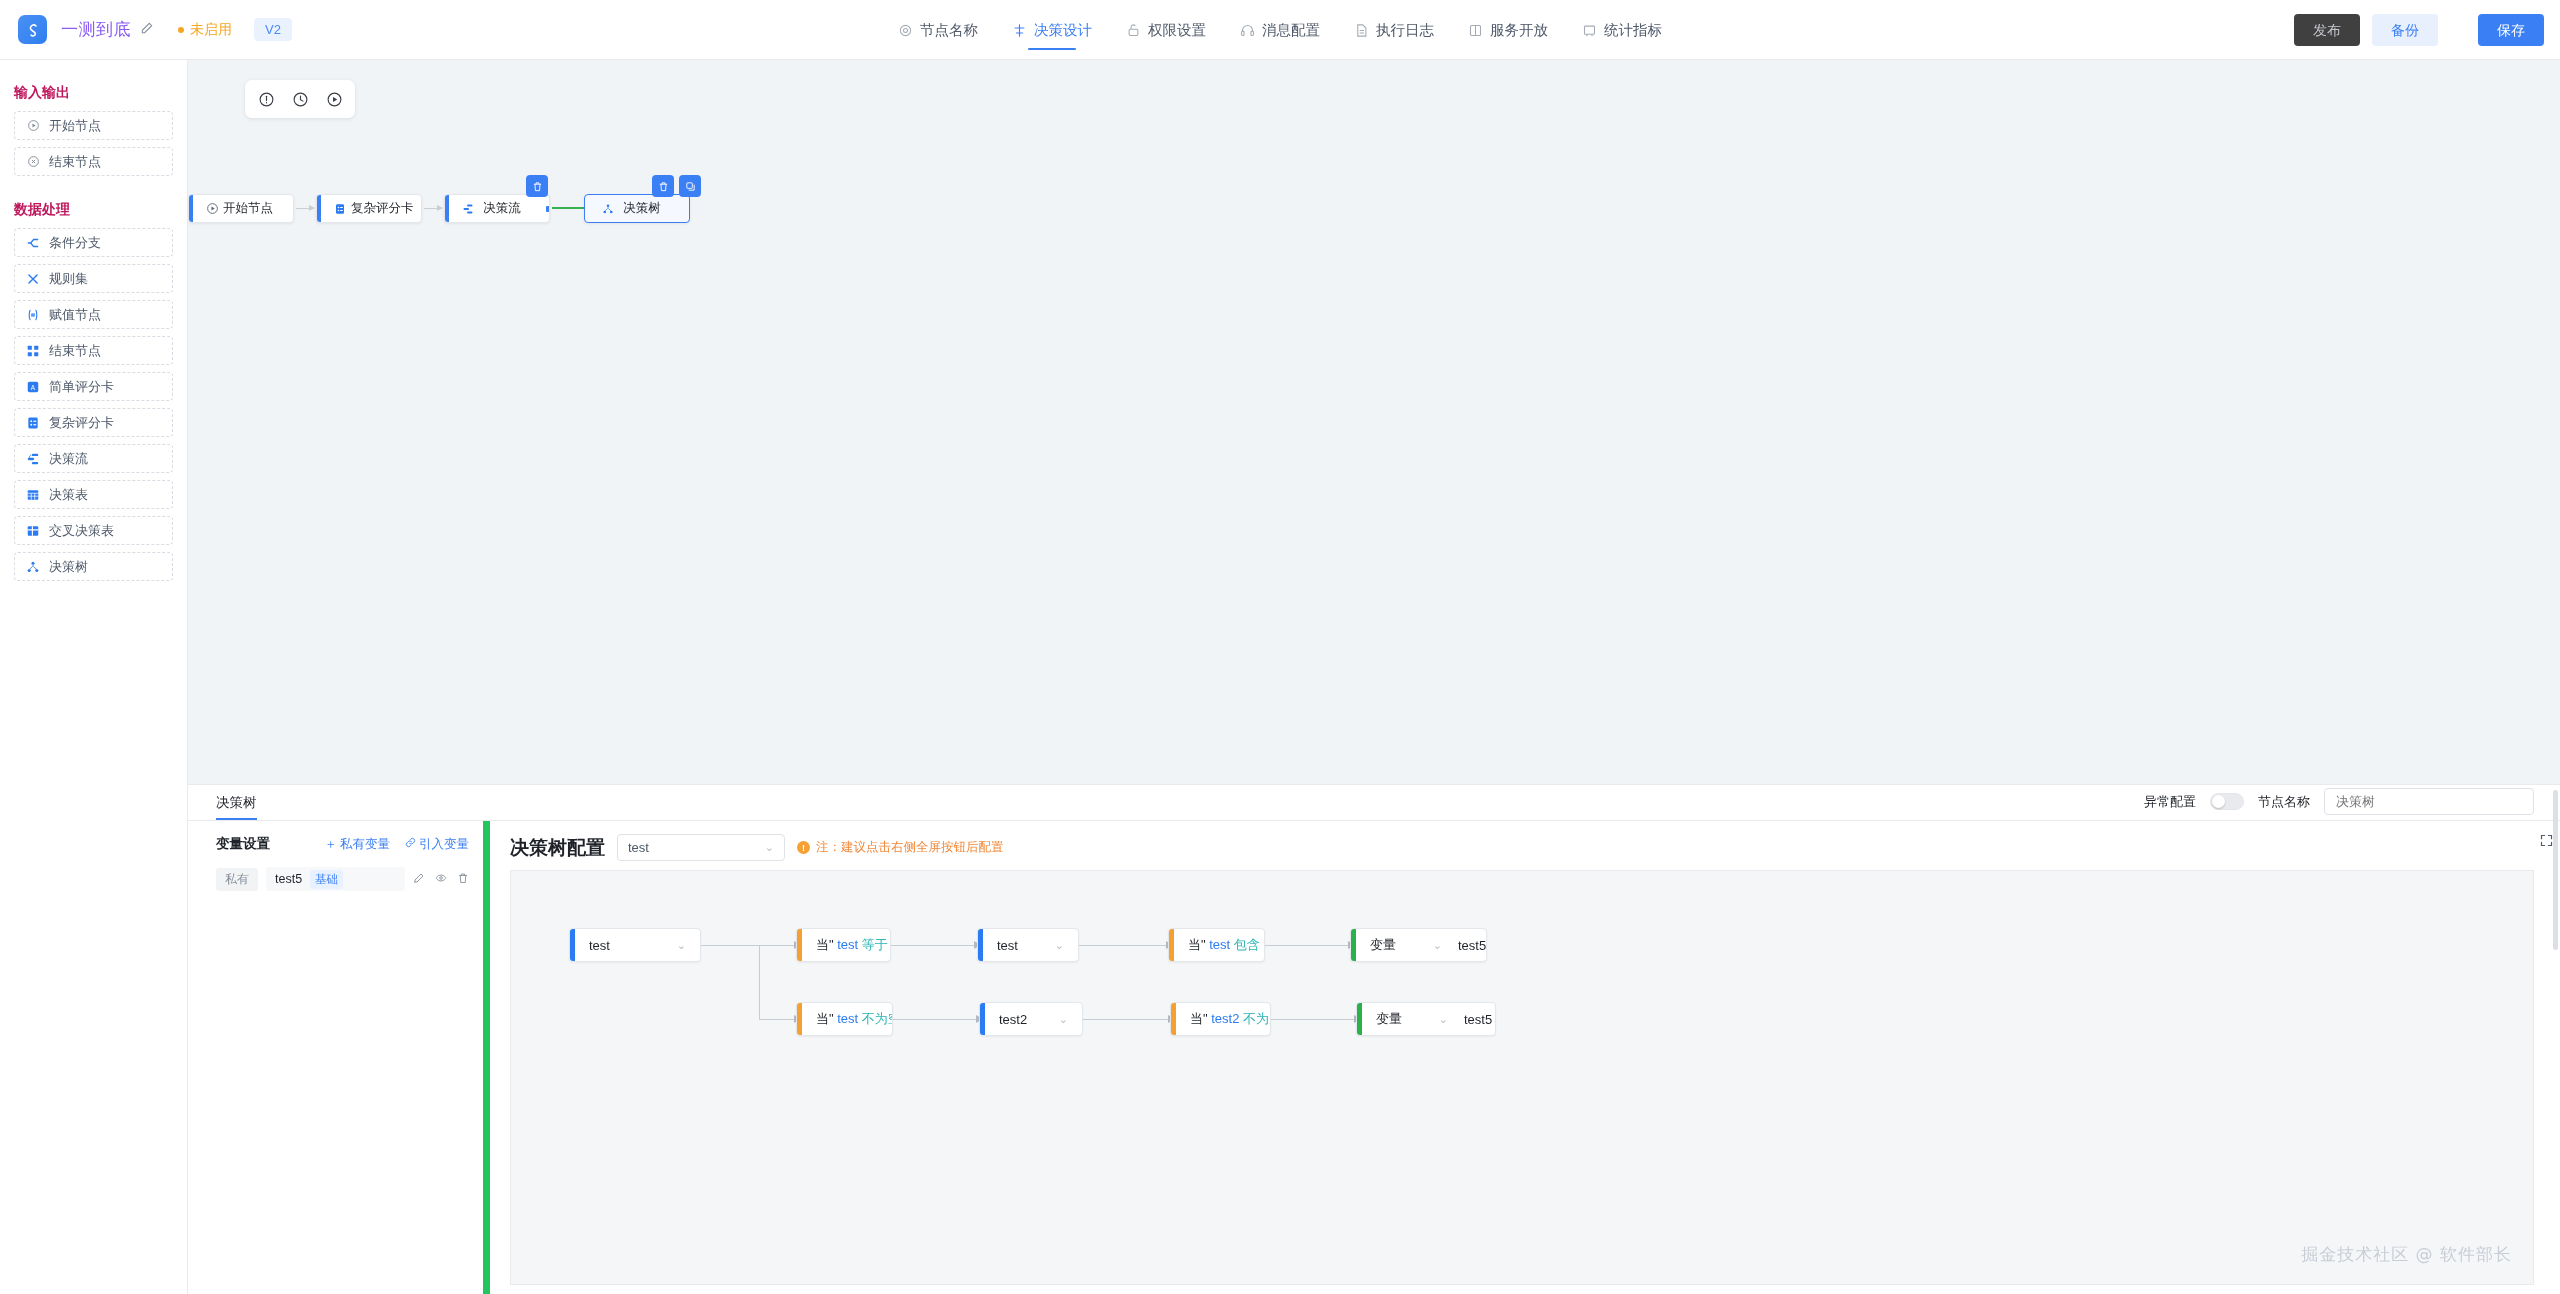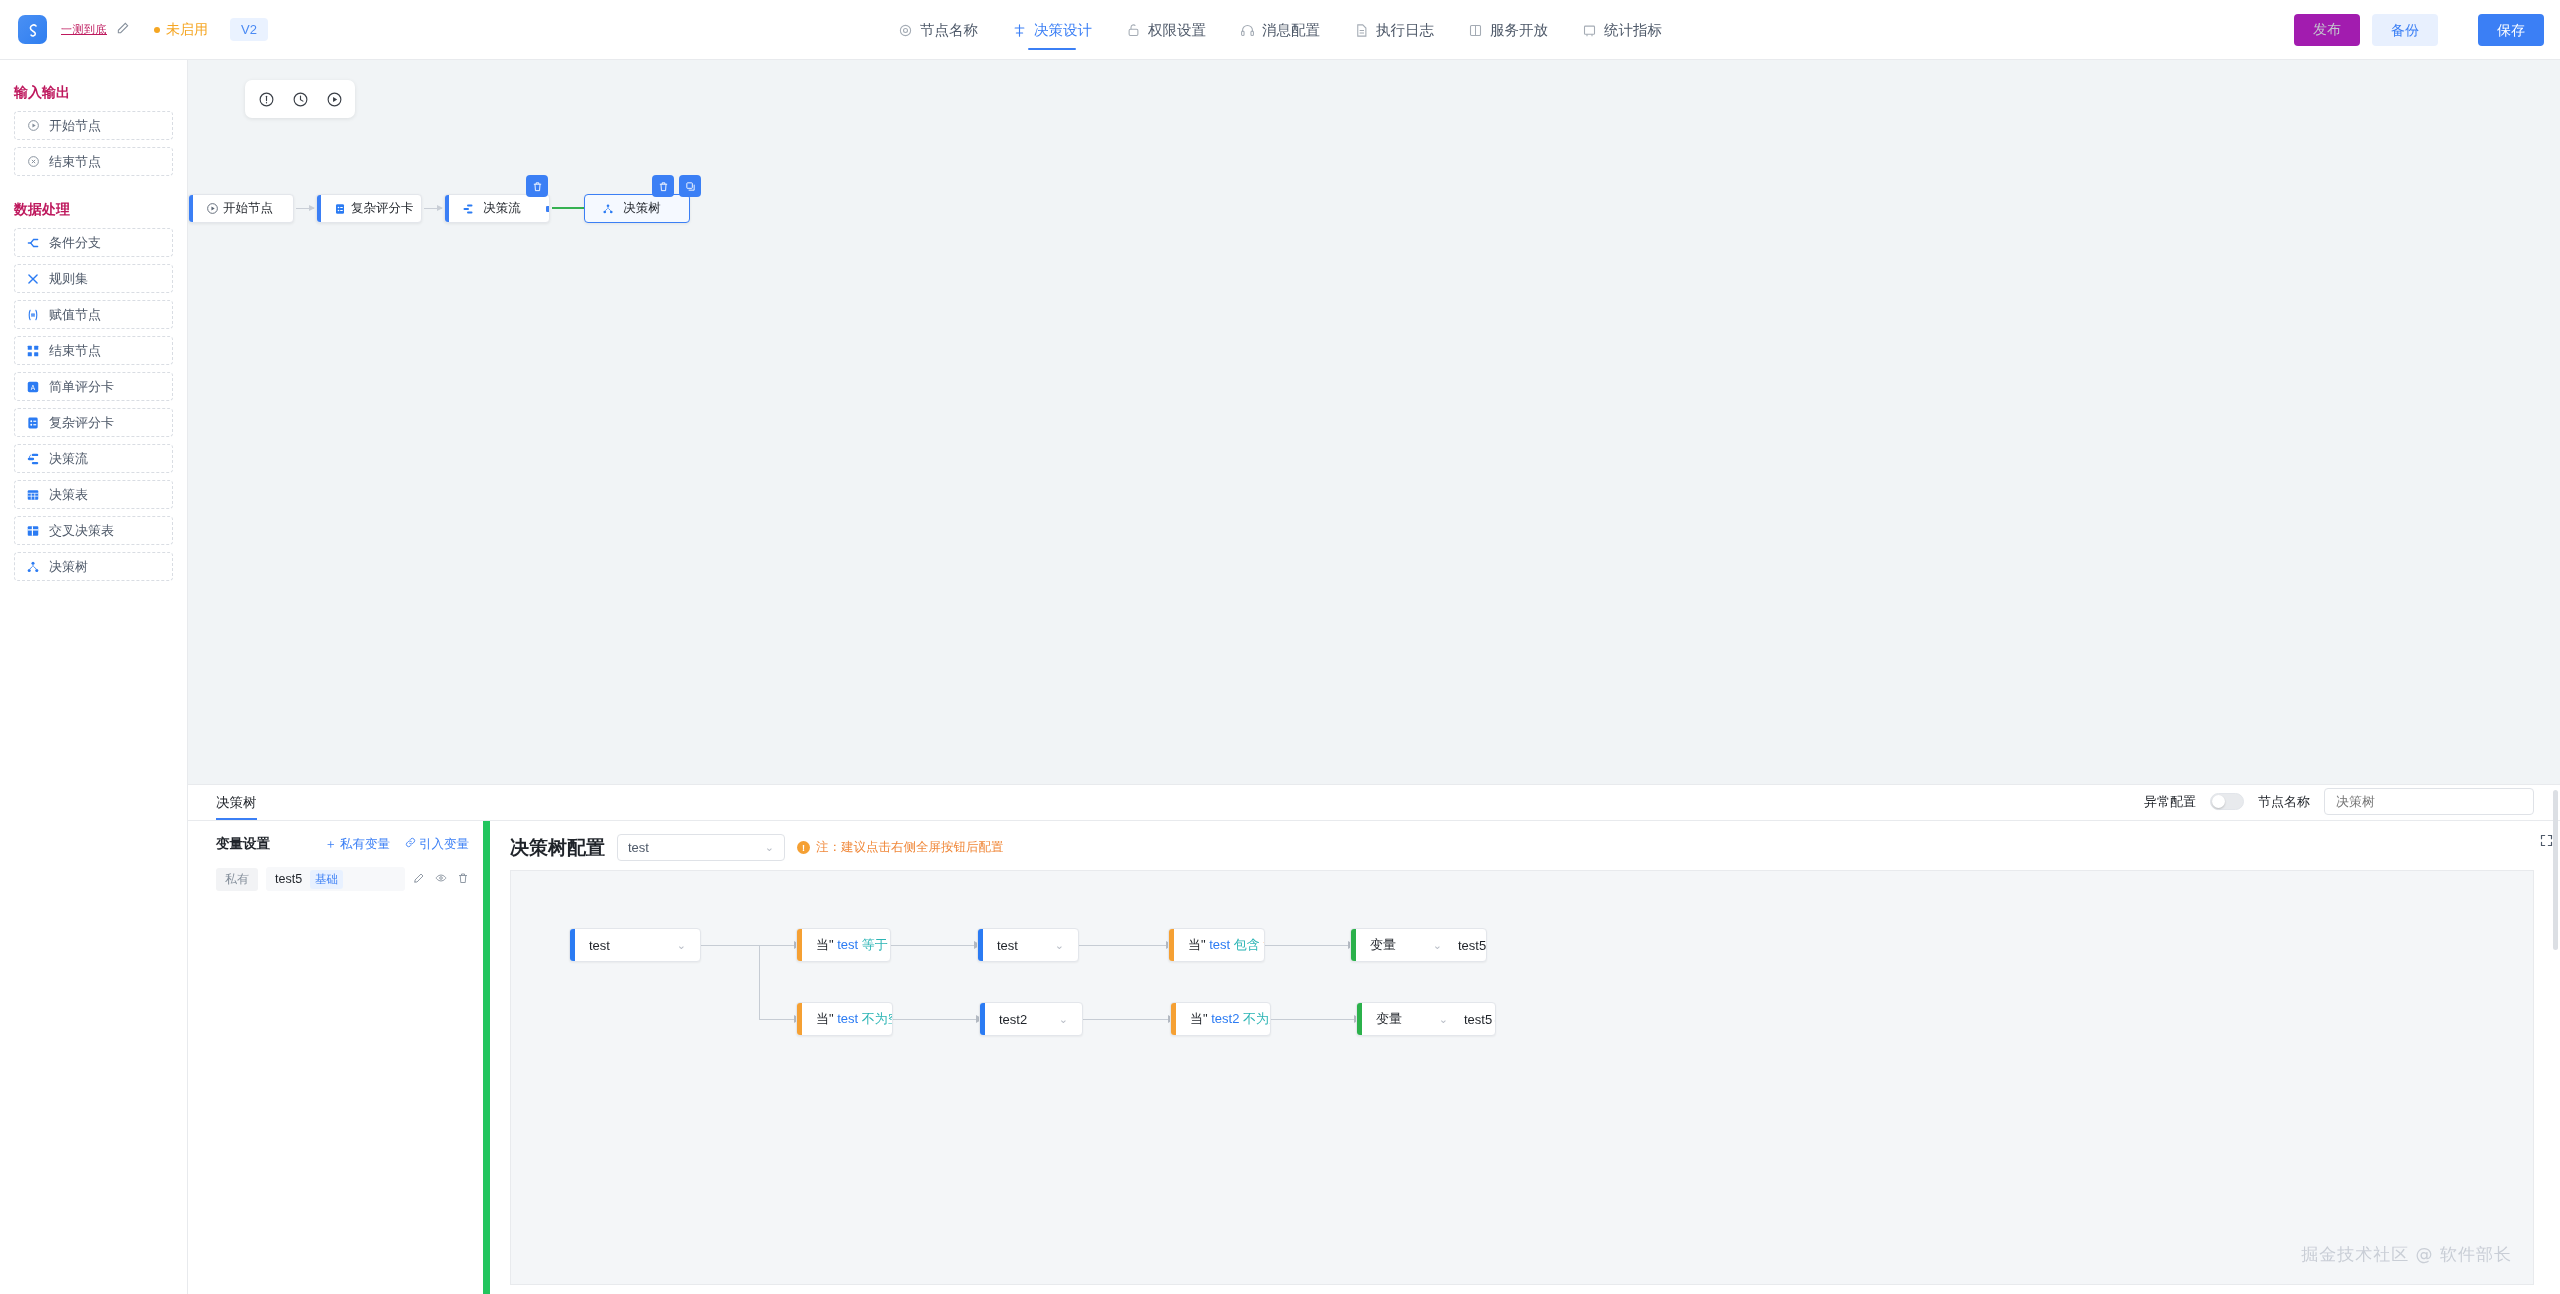--- a/index.html
+++ b/index.html
@@ -21,23 +21,22 @@
     display:flex; align-items:center;
   }
   .tb-left { display:flex; align-items:center; padding-left:18px; gap:0; }
   .app-logo {
     width:29px; height:29px; border-radius:7px;
     background:linear-gradient(135deg,#4a90f4,#2f7ef0);
     display:flex; align-items:center; justify-content:center;
     color:#fff; font-size:16px; flex:0 0 auto;
   }
   .app-title {
-    margin-left:14px; font-size:11px; color:#be185d; letter-spacing:.5px;
+    margin-left:14px; font-size:17px; color:#8b5cf6; letter-spacing:.5px;
     white-space:nowrap;
-    text-decoration:underline;
   }
   .edit-pencil { margin-left:9px; color:#86909c; font-size:14px; cursor:pointer; }
   .status-wrap { margin-left:24px; display:flex; align-items:center; gap:6px; }
   .status-dot { width:6px;height:6px;border-radius:50%; background:#f5a623; }
   .status-text { font-size:14px; color:#f5a623; white-space:nowrap; }
   .ver-badge {
     margin-left:22px; background:#eaf2ff; color:#4a8af4;
     font-size:13px; padding:4px 11px; border-radius:4px; white-space:nowrap;
   }
 
@@ -59,21 +58,21 @@
     content:""; position:absolute; left:50%; transform:translateX(-50%);
     bottom:10px; width:48px; height:2px; background:#3b7ff5; border-radius:2px;
   }
 
   .tb-right {
     position:absolute; right:16px; top:0; height:60px;
     display:flex; align-items:center; gap:12px;
   }
   .btn { font-size:14px; border-radius:4px; padding:7px 19px; cursor:pointer;
          border:none; white-space:nowrap; line-height:1.3;}
-  .btn-disabled { background:#a21caf; color:#c3c6cd; cursor:not-allowed;font-family:Liberation Serif, serif; }
+  .btn-disabled { background:#404040; color:#c3c6cd; cursor:not-allowed; }
   .btn-secondary { background:#e8f0fe; color:#3b7ff5; }
   .btn-primary { background:#3b7ff5; color:#fff;margin-left:28px; }
 
   
   .sidebar {
     position:absolute; left:0; top:60px; width:188px; height:1234px;
     background:#fff; border-right:1px solid #e8eaed; padding:14px 0 0 0;
     overflow:hidden;
   }
   .sb-group-title {

